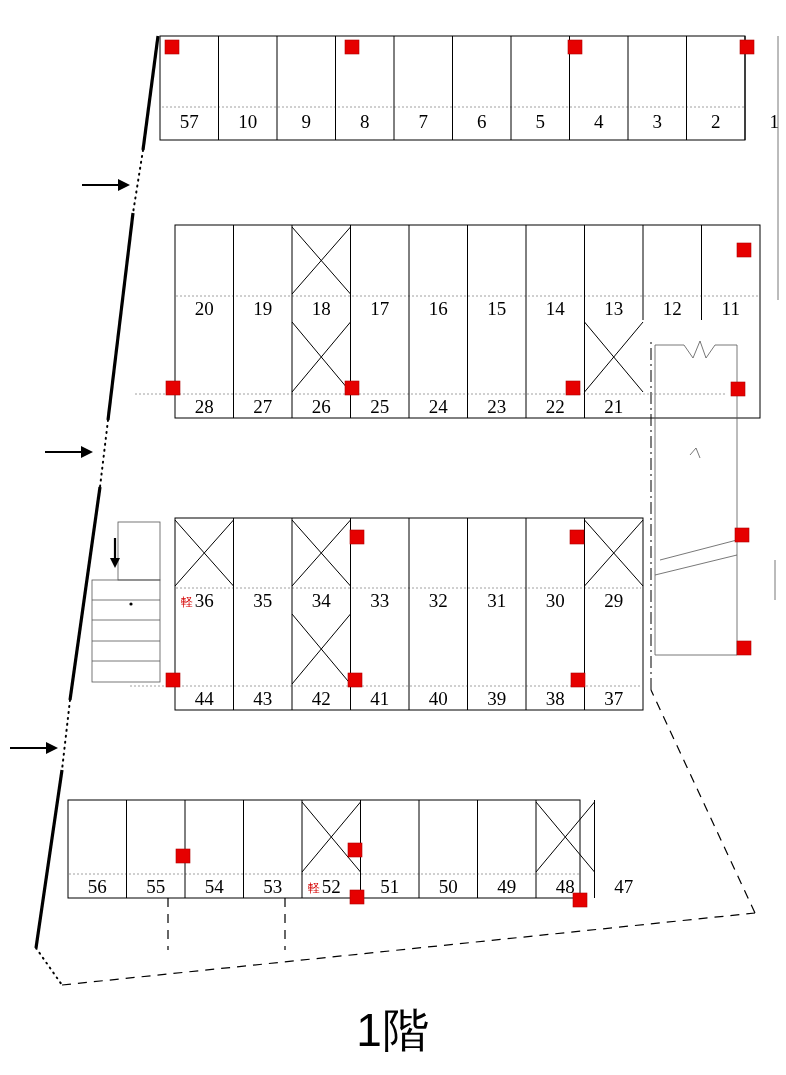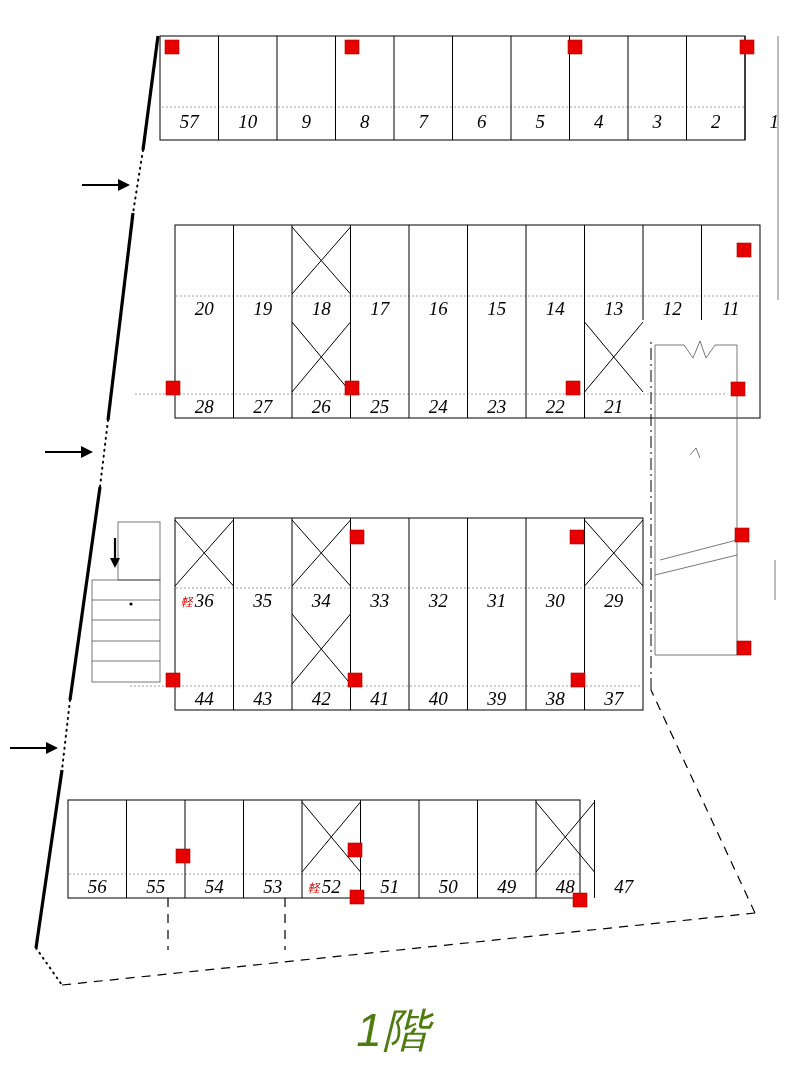--- a/index.html
+++ b/index.html
@@ -9,21 +9,20 @@
   }
   body {
     font-family: "Liberation Serif", serif;
   }
   #stage {
     position: relative;
     width: 786px;
     height: 1075px;
     overflow: hidden;
     background: #ffffff;
-    font-style: italic;
   }
   #svg-floorplan {
     position: absolute;
     left: 0;
     top: 0;
     width: 786px;
     height: 1075px;
   }
   .stall-label {
     font-family: "Liberation Serif", serif;
@@ -39,21 +38,21 @@
     text-anchor: middle;
     dominant-baseline: middle;
   }
   .floor-title {
     position: absolute;
     left: 0;
     width: 786px;
     text-align: center;
     font-family: "Liberation Sans", sans-serif;
     font-size: 46px;
-    color: #4d7c0f;
+    color: #000000;
     letter-spacing: 1px;
   }
   .cell-line { stroke: #000000; stroke-width: 1; fill: none; }
   .thin { stroke: #555555; stroke-width: 0.8; fill: none; }
   .dotline { stroke: #888888; stroke-width: 0.8; fill: none; stroke-dasharray: 2 2; }
   .heavy { stroke: #000000; stroke-width: 3.2; fill: none; }
   .dashed-boundary { stroke: #000000; stroke-width: 1.2; fill: none; stroke-dasharray: 9 7; }
   .dotted-boundary { stroke: #000000; stroke-width: 2; fill: none; stroke-dasharray: 1 5; stroke-linecap: round; }
   .dashdot { stroke: #000000; stroke-width: 1; fill: none; stroke-dasharray: 12 4 2 4; }
   .pillar { fill: #e60000; stroke: #b00000; stroke-width: 0.6; }

